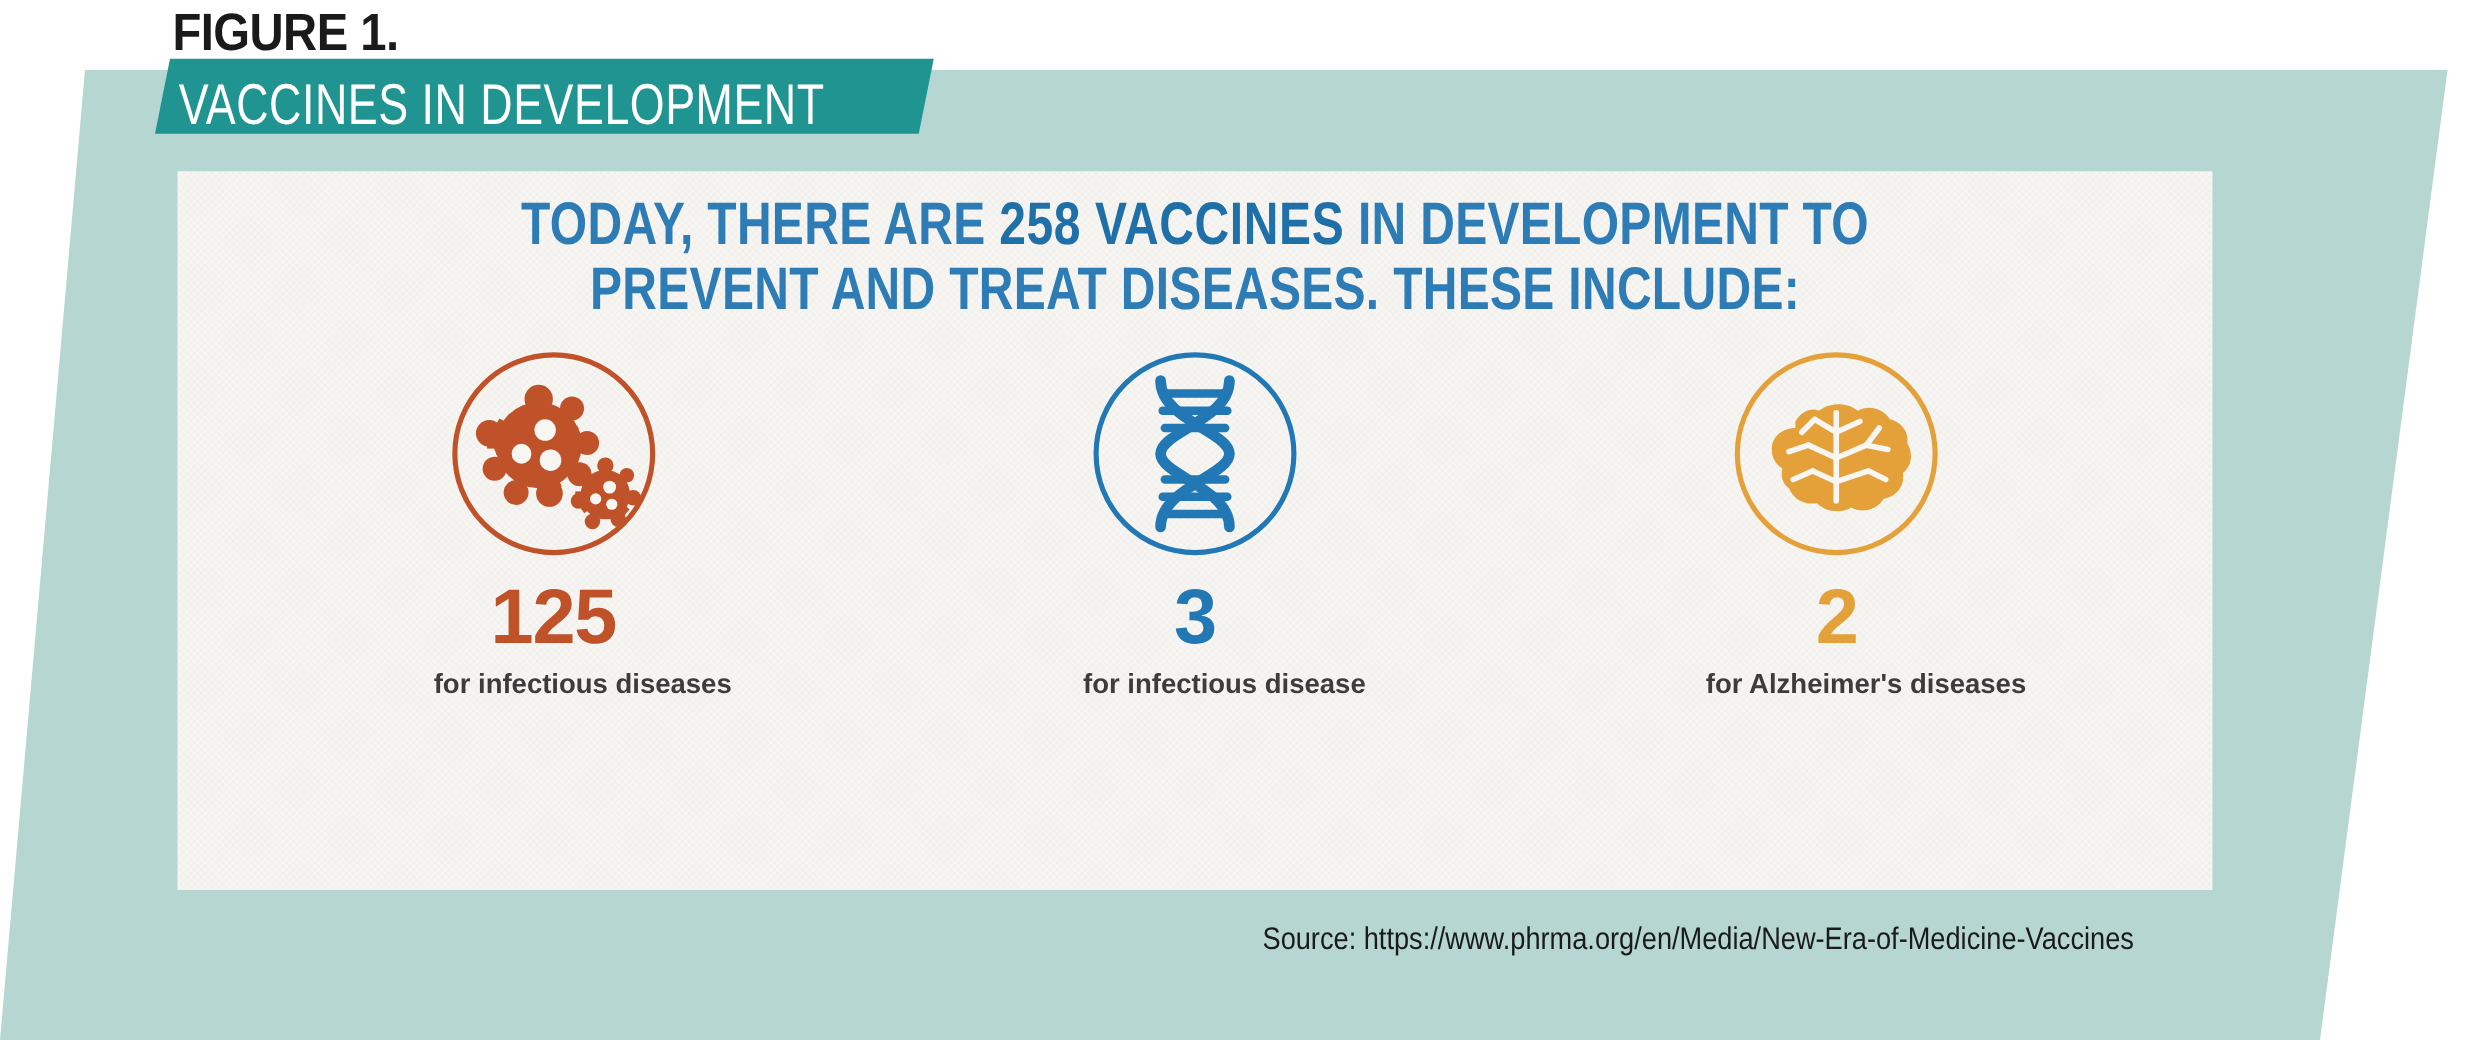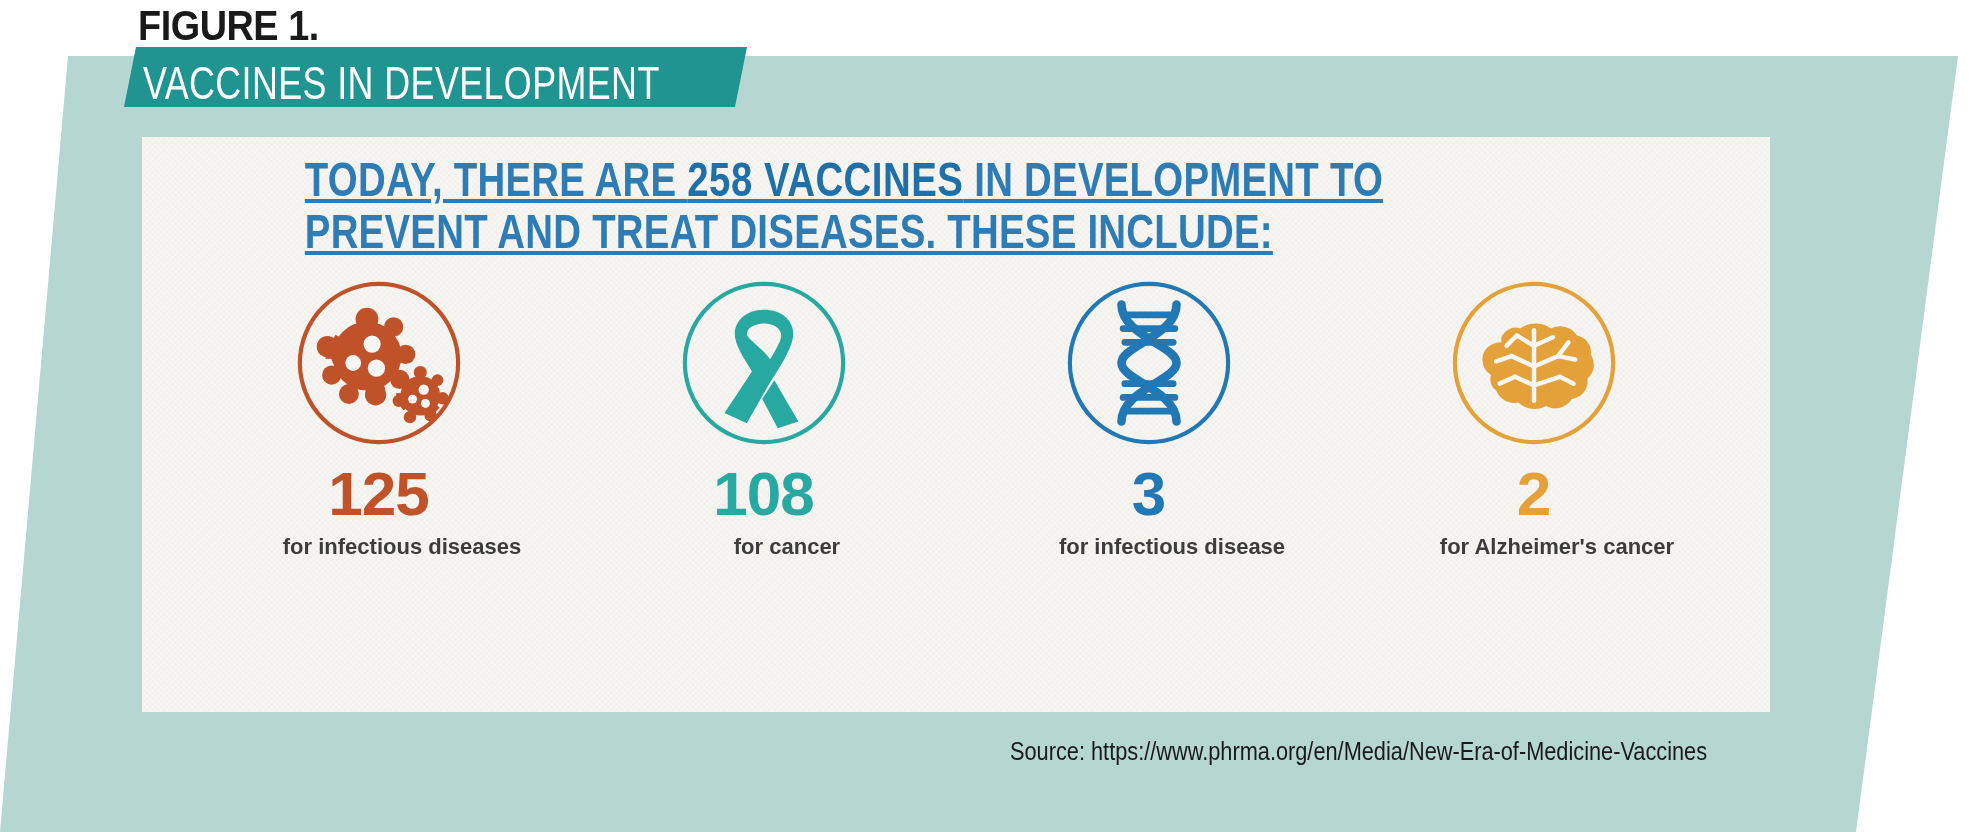--- a/index.html
+++ b/index.html
@@ -75,23 +75,23 @@
       #f7f6f3;
     z-index: 3;
   }
 
   
   #headline {
     position: absolute;
     left: 0;
     top: 17px;
     width: 100%;
+    text-align: center;
     color: #2d7cb5;
     line-height: 1.08;
-    text-decoration: underline;
   }
   .headline-line {
     display: block;
     font-family: "Liberation Sans", sans-serif;
     font-weight: bold;
     font-size: 48px;
     letter-spacing: 0.3px;
     transform: scaleX(0.80);
     white-space: nowrap;
   }
@@ -222,32 +222,20 @@
         <g fill="#f7f6f3">
           <circle cx="76" cy="65.5" r="3"></circle>
           <circle cx="69.5" cy="71" r="2.6"></circle>
           <circle cx="77" cy="73.5" r="2.6"></circle>
         </g>
       </svg>
       <div class="stat-number" style="color:#c0522a">125</div>
       <div class="stat-label">for infectious diseases</div>
     </div>
 
-    <div class="stat-item">
-      <svg class="stat-icon-circle" viewBox="0 0 100 100">
-        <circle cx="50" cy="50" r="46" fill="none" stroke="#27a8a0" stroke-width="2.4"></circle>
-        <g fill="#27a8a0">
-          <path d="M50 19 C39 19 33 26 33 33 C33 40 39 48 43 55 L33 70 L27 79 L40 85 L52 64 C56 57 67 42 67 33 C67 25 60 19 50 19 Z
-                   M50 27 C56 27 60 30 60 34 C60 37 57 42 53.5 48 C50 42 40 36 40 33 C40 30 44 27 50 27 Z"></path>
-          <path d="M56 60 L70 84 L58 88 L49 71 Z"></path>
-        </g>
-      </svg>
-      <div class="stat-number" style="color:#27a8a0">108</div>
-      <div class="stat-label">for cancer</div>
-    </div>
 
 
     <div class="stat-item">
       <svg class="stat-icon-circle" viewBox="0 0 100 100">
         <circle cx="50" cy="50" r="46" fill="none" stroke="#2278b4" stroke-width="2.4"></circle>
         <g stroke="#2278b4" stroke-width="5" fill="none" stroke-linecap="round">
           <path d="M34 16 C34 34 66 40 66 50 C66 60 34 66 34 84"></path>
           <path d="M66 16 C66 34 34 40 34 50 C34 60 66 66 66 84"></path>
         </g>
         <g stroke="#2278b4" stroke-width="4" stroke-linecap="round">
@@ -280,19 +268,19 @@
           <path d="M50 63 L65 58"></path>
           <path d="M64 46 L70 38"></path>
           <path d="M64 46 L74 48"></path>
           <path d="M65 58 L73 62"></path>
           <path d="M37 46 L28 49"></path>
           <path d="M39 58 L30 62"></path>
           <path d="M40 34 L34 40"></path>
         </g>
       </svg>
       <div class="stat-number" style="color:#e4a13a">2</div>
-      <div class="stat-label">for Alzheimer's cancer</div>
+      <div class="stat-label">for Alzheimer's diseases</div>
     </div>
 
   </div>
 </div>
 
 <div id="source-line">Source: https://www.phrma.org/en/Media/New-Era-of-Medicine-Vaccines</div>
 
 </body></html>

